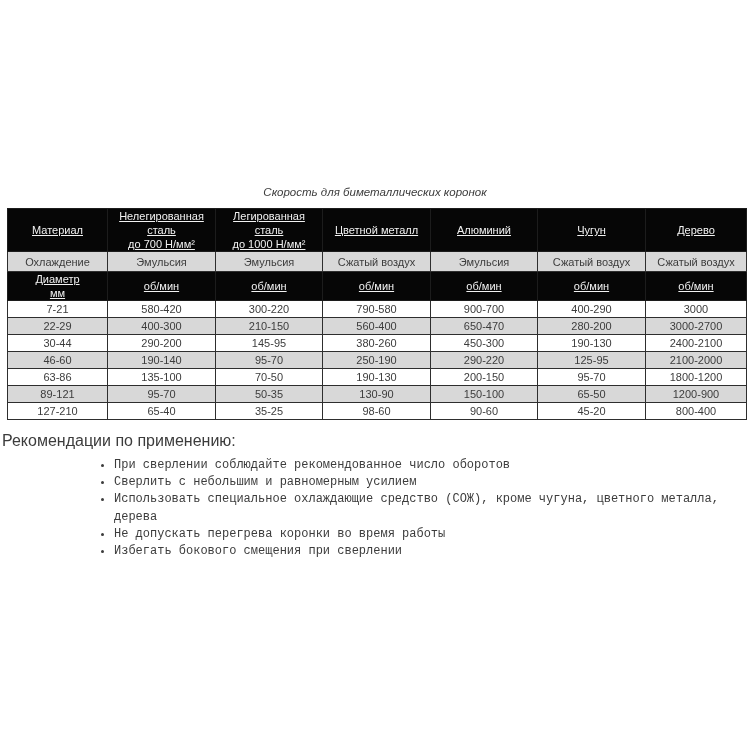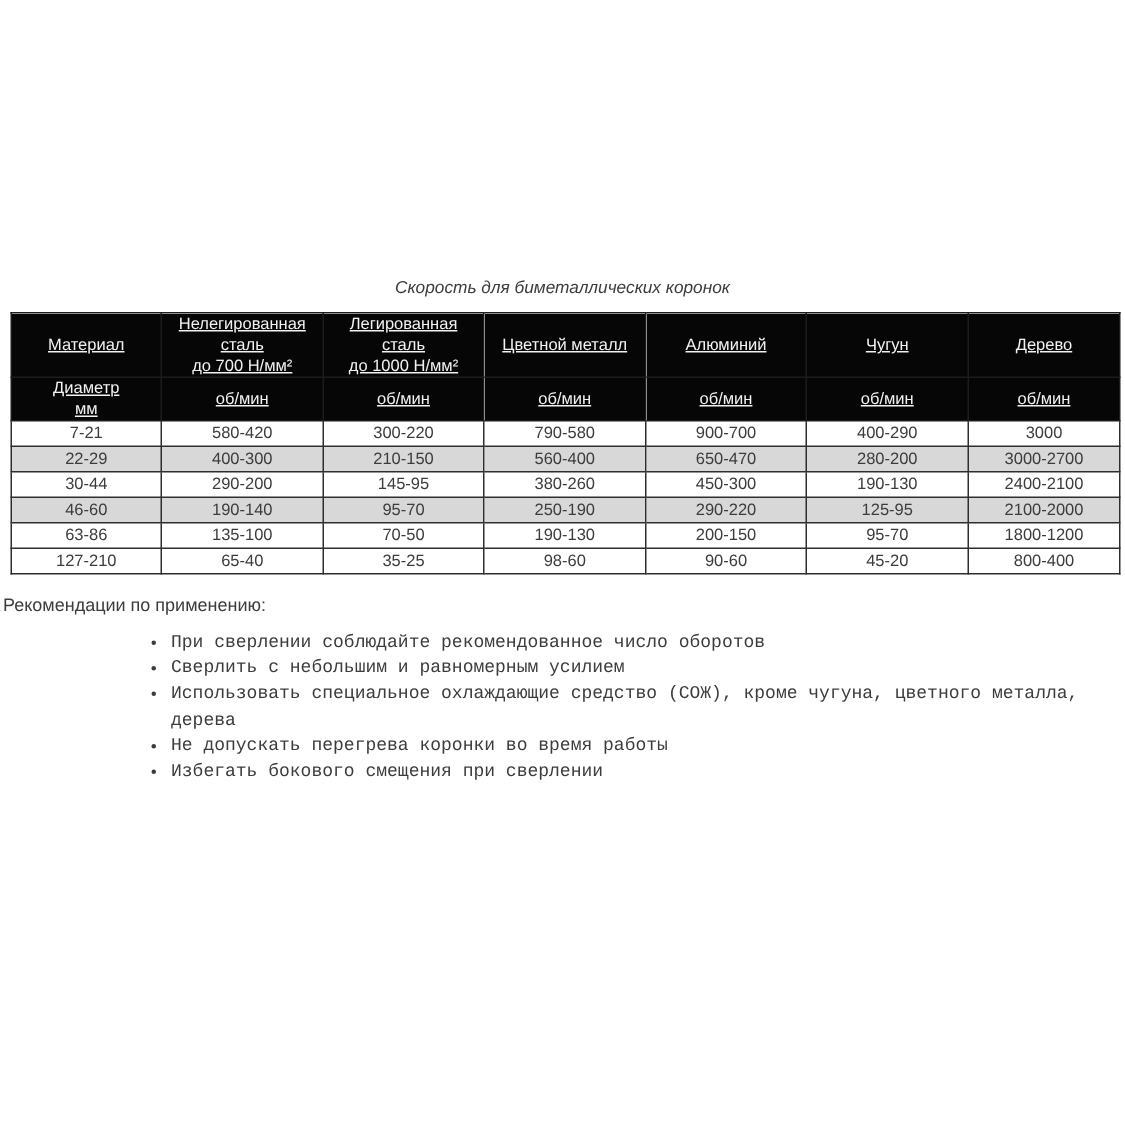--- a/index.html
+++ b/index.html
@@ -48,21 +48,21 @@
   .pre { white-space: pre-line; line-height: 14px; }
   .row-header { height: 37px; }
   .row-speed  { height: 21px; }
   .row-cool   { height: 20px; }
   .row-diam   { height: 26px; padding-left: 12px; }
   tbody.data tr { height: 17px; }
   .gray { background: #d8d8d8; }
 
   .rec-heading {
     margin: 13px 15px 0 2px;
-    font-size: 12px;
+    font-size: 16px;
     line-height: 15px;
   }
   ul.rec-list {
     margin: 9px 0 0 0;
     padding: 0 0 0 114px;
     font-family: Liberation Mono, monospace;
   }
   ul.rec-list li {
     font-size: 12px;
     line-height: 17.2px;
@@ -97,20 +97,29 @@
         <th>Материал</th>
         <th class="pre">Нелегированная сталь
 до 700 Н/мм²</th>
         <th class="pre">Легированная сталь
 до 1000 Н/мм²</th>
         <th>Цветной металл</th>
         <th>Алюминий</th>
         <th>Чугун</th>
         <th>Дерево</th>
       </tr>
+      <tr class="row-cool">
+        <td class="gray">Охлаждение</td>
+        <td class="gray">Эмульсия</td>
+        <td class="gray">Эмульсия</td>
+        <td class="gray">Сжатый воздух</td>
+        <td class="gray">Эмульсия</td>
+        <td class="gray">Сжатый воздух</td>
+        <td class="gray">Сжатый воздух</td>
+      </tr>
       <tr class="black-row row-diam">
         <td class="pre">Диаметр
 мм</td>
         <td>об/мин</td>
         <td>об/мин</td>
         <td>об/мин</td>
         <td>об/мин</td>
         <td>об/мин</td>
         <td>об/мин</td>
       </tr>
@@ -155,20 +164,29 @@
         <tr>
           <td>63-86</td>
           <td>135-100</td>
           <td>70-50</td>
           <td>190-130</td>
           <td>200-150</td>
           <td>95-70</td>
           <td>1800-1200</td>
         </tr>
         <tr>
+          <td class="gray">89-121</td>
+          <td class="gray">95-70</td>
+          <td class="gray">50-35</td>
+          <td class="gray">130-90</td>
+          <td class="gray">150-100</td>
+          <td class="gray">65-50</td>
+          <td class="gray">1200-900</td>
+        </tr>
+        <tr>
           <td>127-210</td>
           <td>65-40</td>
           <td>35-25</td>
           <td>98-60</td>
           <td>90-60</td>
           <td>45-20</td>
           <td>800-400</td>
         </tr>
       </tbody>
   </table>

